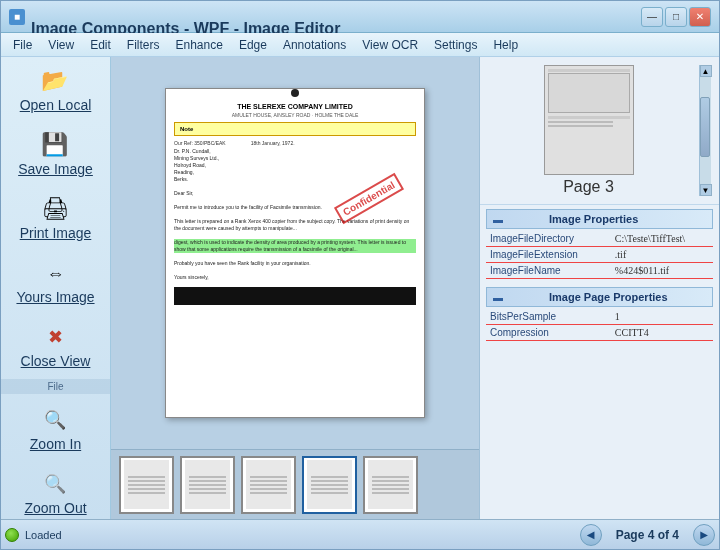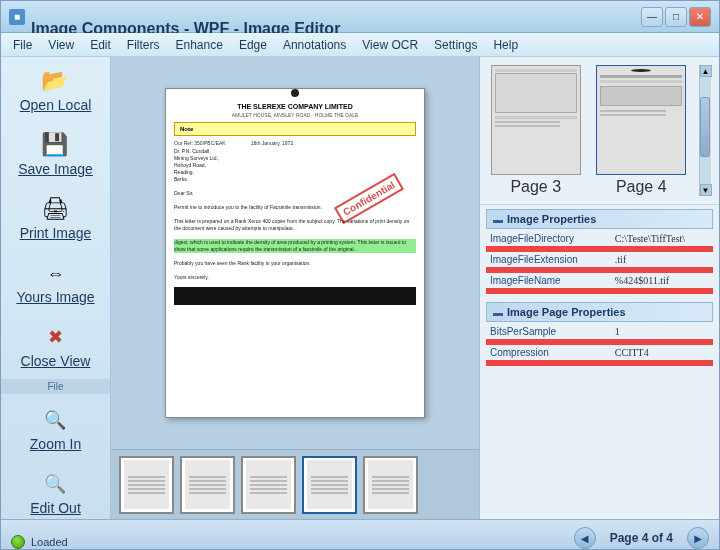--- a/index.html
+++ b/index.html
@@ -167,23 +167,23 @@
       display: flex; flex-direction: column;
       justify-content: center; align-items: center;
     }
     .thumb-line { width: 80%; height: 2px; background: #bbb; margin: 1px 0; }
 
     .status-bar {
       height: 30px;
       background: linear-gradient(to bottom, #d0e4f4, #b8d0e8);
       border-top: 1px solid #90b0c8;
       display: flex;
-      align-items: flex-end;
+      align-items: center;
       justify-content: space-between;
-      padding: 0 10px;
+      padding: 0 4px;
     }
     .status-left {
       display: flex; align-items: center; gap: 6px;
     }
     .status-indicator {
       width: 14px; height: 14px;
       background: radial-gradient(circle at 40% 35%, #90e050, #40a000);
       border-radius: 50%;
       border: 1px solid #308000;
     }
@@ -248,27 +248,27 @@
       background: linear-gradient(to right, #c0d8f0, #d8eaf8);
       padding: 3px 6px;
       border: 1px solid #90b8d8;
       cursor: pointer;
       margin-bottom: 2px;
     }
     .prop-header-icon {
       font-size: 10px; color: #3060a0;
     }
     .prop-header-text {
-      font-size: 11px; font-weight: 600; color: #1a3a6a;
+      font-size: 11px; font-weight: 600; color: #1a3a6a; margin-left: 42px;
     }
     .prop-table { width: 100%; border-collapse: collapse; }
     .prop-table td {
       padding: 2px 4px;
       font-size: 10px;
-      border-bottom: 6px solid #ef4444;
+      border-bottom: 1px solid #ef4444;
       vertical-align: top;
     }
     .prop-table td:first-child { color: #2a4a7a; font-weight: 500; width: 55%; }
     .prop-table td:last-child { color: #333; font-family: Liberation Serif, serif; }
 
     .scrollbar-right {
       width: 12px;
       background: #d0e4f4;
       border-left: 1px solid #a0c0d8;
       display: flex;
@@ -389,21 +389,21 @@
         <div class="side-icon" style="font-size:18px; color:#c04030;">✖</div>
         <span class="side-label">Close View</span>
       </div>
       <div class="side-group-label">File</div>
       <div class="side-btn">
         <div class="side-icon" style="font-size:18px;">🔍</div>
         <span class="side-label">Zoom In</span>
       </div>
       <div class="side-btn">
         <div class="side-icon" style="font-size:18px; opacity:0.7;">🔍</div>
-        <span class="side-label">Edit Out</span>
+        <span class="side-label">Zoom Out</span>
       </div>
     </div>
 
     <div class="center-panel">
       <div class="image-viewer">
         <div class="page-preview-large">
           <div class="doc-circle"></div>
           <div class="doc-header">THE SLEREXE COMPANY LIMITED</div>
           <div class="doc-subheader">AMULET HOUSE, AINSLEY ROAD · HOLME THE DALE</div>
           <div class="doc-note">
@@ -493,31 +493,20 @@
         <div class="right-thumb">
           <div class="right-thumb-img">
             <div style="width:100%;height:3px;background:#ccc;"></div>
             <div style="width:100%;height:40px;background:#d8d8d8;border:1px solid #aaa;"></div>
             <div style="width:100%;height:3px;background:#ccc;margin-top:2px;"></div>
             <div style="width:80%;height:2px;background:#bbb;margin-top:1px;"></div>
             <div style="width:80%;height:2px;background:#bbb;margin-top:1px;"></div>
           </div>
           <span class="right-thumb-label">Page 3</span>
         </div>
-        <div class="right-thumb">
-          <div class="right-thumb-img" style="border-color:#2060a0;">
-            <div style="width:20px;height:3px;background:#222;border-radius:50%;margin:0 auto 2px;"></div>
-            <div style="width:100%;height:3px;background:#aaa;"></div>
-            <div style="width:100%;height:3px;background:#ccc;margin-top:1px;"></div>
-            <div style="width:100%;height:20px;background:#c8c8c8;border:1px solid #aaa;margin:2px 0;"></div>
-            <div style="width:80%;height:2px;background:#bbb;margin-top:1px;"></div>
-            <div style="width:80%;height:2px;background:#bbb;margin-top:1px;"></div>
-          </div>
-          <span class="right-thumb-label">Page 4</span>
-        </div>
         <div class="scrollbar-right">
           <div class="scroll-arrow">▲</div>
           <div class="scroll-track">
             <div class="scroll-thumb"></div>
           </div>
           <div class="scroll-arrow">▼</div>
         </div>
       </div>
 
       <div class="properties-section">

